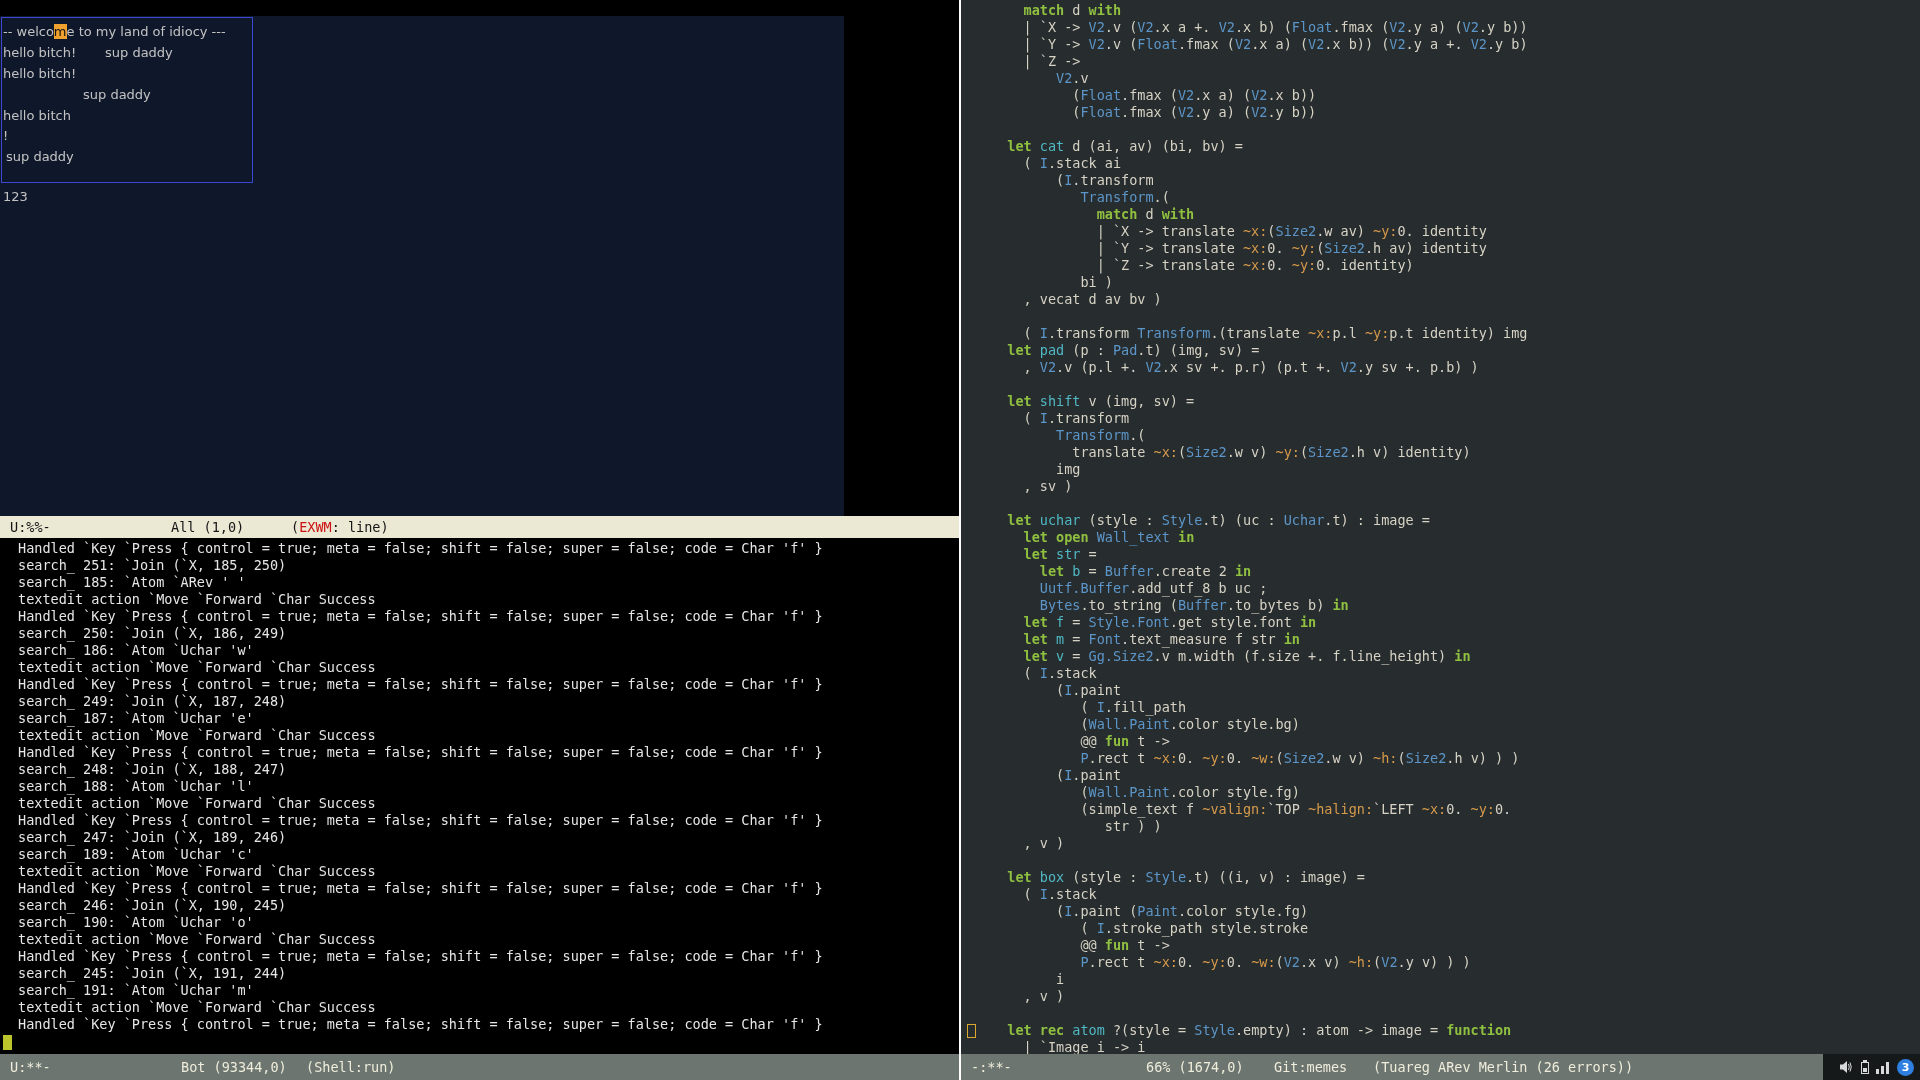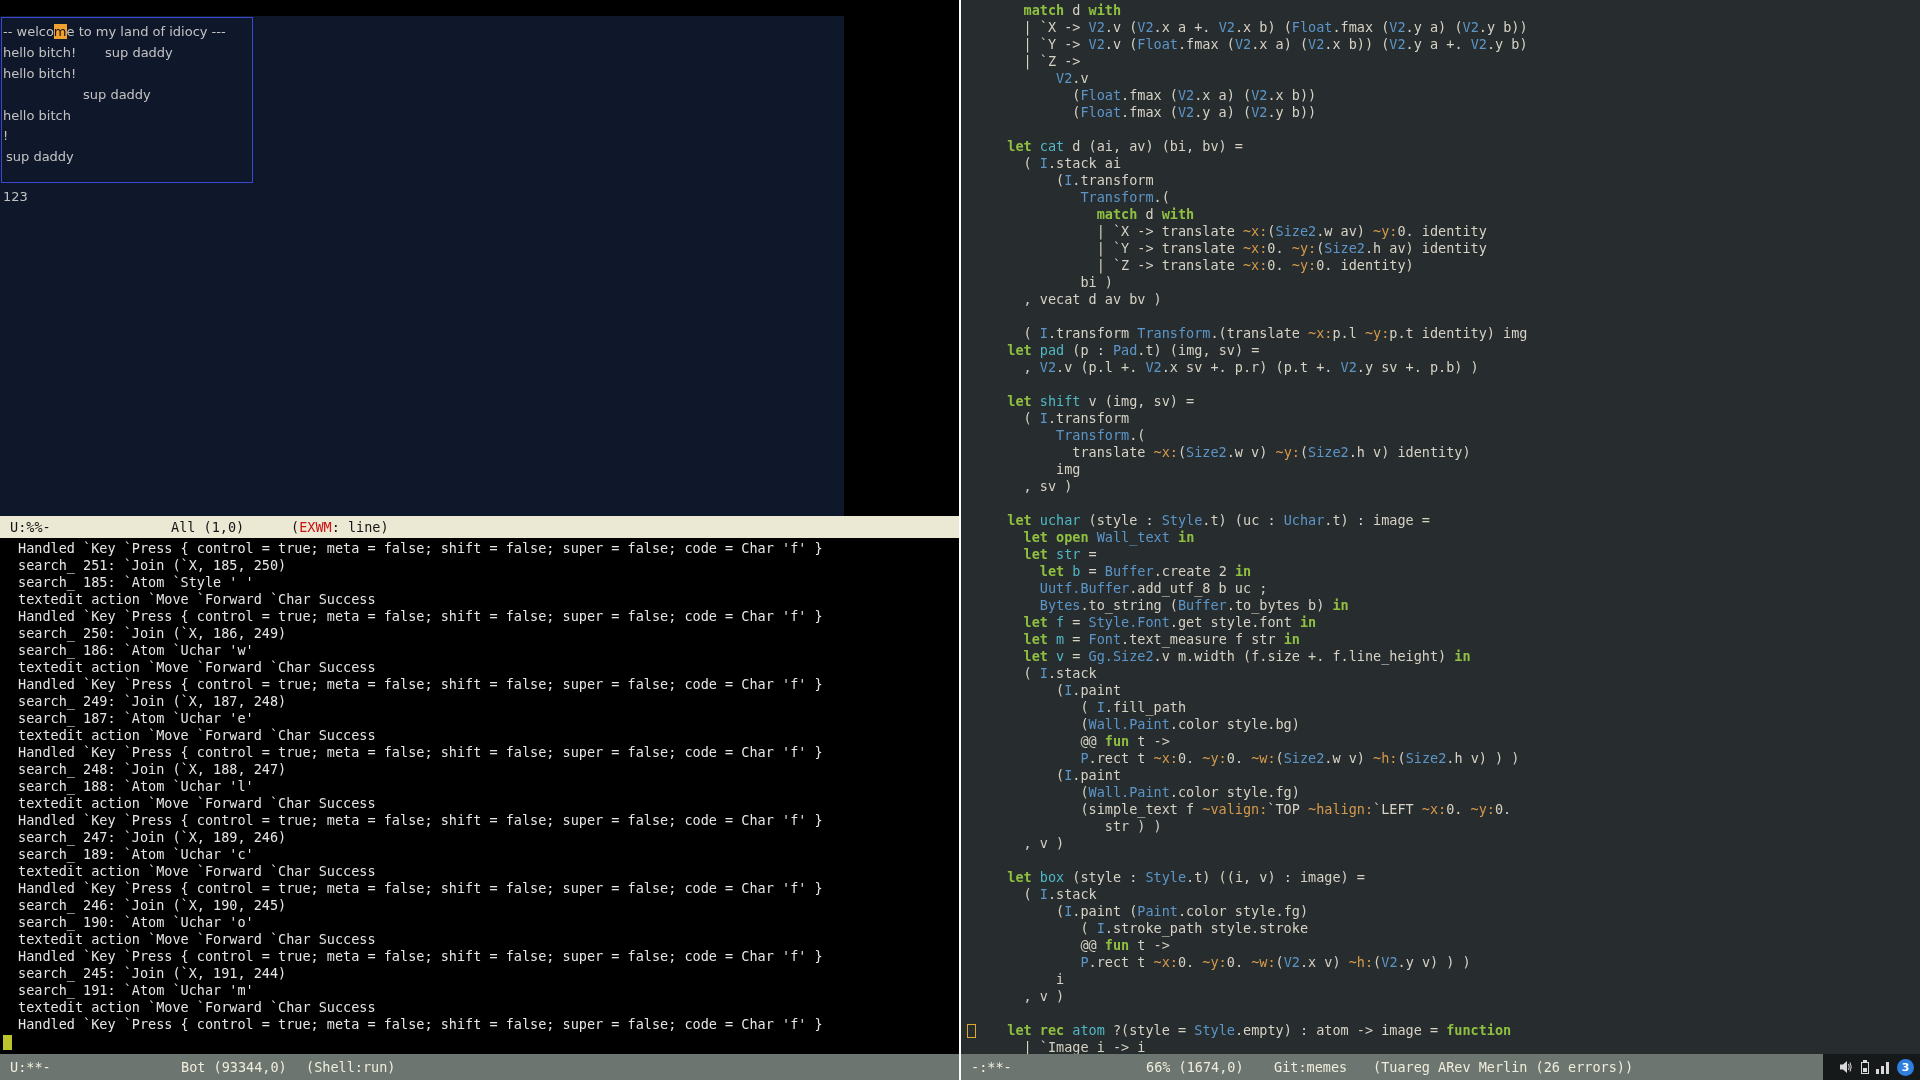--- a/index.html
+++ b/index.html
@@ -85,21 +85,21 @@
     <span style="left:10px">U:%%-</span>
     <span style="left:70px" class="bold">boot.exe</span>
     <span style="left:171px">All (1,0)</span>
     <span style="left:291px"><span class="mode-part">(</span><span class="exwm-red">EXWM</span><span class="mode-part">: line)</span></span>
   </div>
 
   <div class="console-area">
     <div>
         <div class="console-line">Handled `Key `Press { control = true; meta = false; shift = false; super = false; code = Char 'f' }</div>
         <div class="console-line">search_ 251: `Join (`X, 185, 250)</div>
-        <div class="console-line">search_ 185: `Atom `Style ' '</div>
+        <div class="console-line">search_ 185: `Atom `ARev ' '</div>
         <div class="console-line">textedit action `Move `Forward `Char Success</div>
         <div class="console-line">Handled `Key `Press { control = true; meta = false; shift = false; super = false; code = Char 'f' }</div>
         <div class="console-line">search_ 250: `Join (`X, 186, 249)</div>
         <div class="console-line">search_ 186: `Atom `Uchar 'w'</div>
         <div class="console-line">textedit action `Move `Forward `Char Success</div>
         <div class="console-line">Handled `Key `Press { control = true; meta = false; shift = false; super = false; code = Char 'f' }</div>
         <div class="console-line">search_ 249: `Join (`X, 187, 248)</div>
         <div class="console-line">search_ 187: `Atom `Uchar 'e'</div>
         <div class="console-line">textedit action `Move `Forward `Char Success</div>
         <div class="console-line">Handled `Key `Press { control = true; meta = false; shift = false; super = false; code = Char 'f' }</div>

